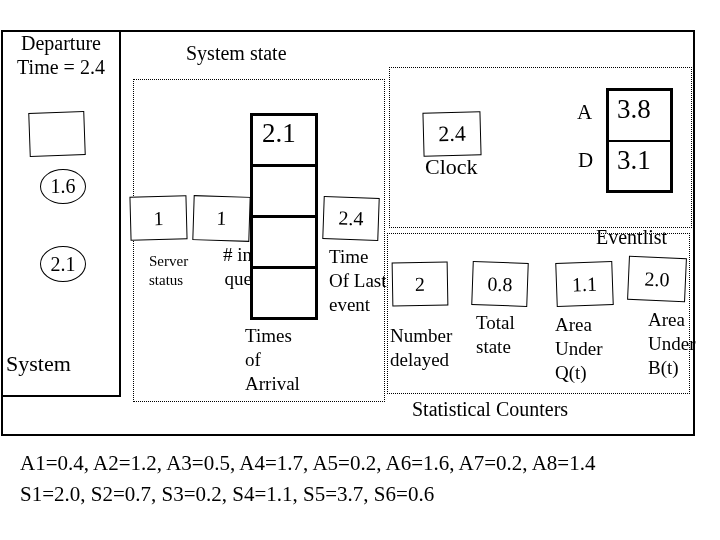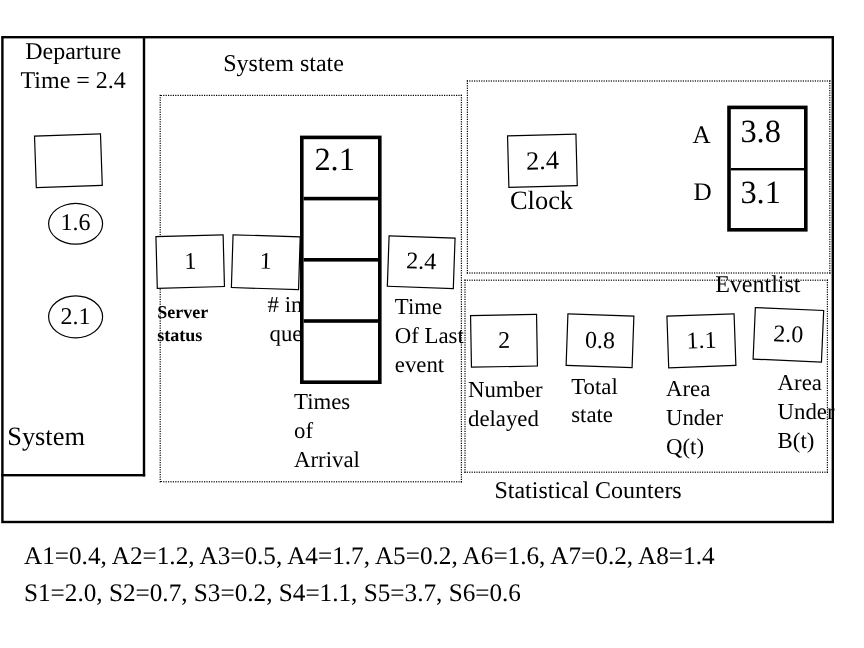--- a/index.html
+++ b/index.html
@@ -61,21 +61,21 @@
 
   <div class="abs section-title" style="left:186px;top:42px;">System state</div>
   <div class="abs dotted region-system-state"></div>
 
   <div class="abs sketch-box vbox" style="left:130px;top:196px;width:57px;height:44px;transform:rotate(-1.5deg);">
     <span>1</span>
   </div>
   <div class="abs sketch-box vbox" style="left:193px;top:196px;width:57px;height:45px;transform:rotate(1.8deg);">
     <span>1</span>
   </div>
-  <div class="abs lbl-sm" style="left:131px;top:252px;width:55px;font-weight:bold;">Server status</div>
+  <div class="abs lbl-sm" style="left:149px;top:252px;width:55px;">Server status</div>
   <div class="abs lbl" style="left:200px;top:243px;width:52px;text-align:right;"># in que</div>
 
   <div class="abs queue-stack">
     <div class="queue-cell">2.1</div>
     <div class="queue-cell"></div>
     <div class="queue-cell"></div>
     <div class="queue-cell"></div>
   </div>
   <div class="abs lbl" style="left:245px;top:324px;width:64px;">Times of Arrival</div>
 
@@ -96,21 +96,21 @@
     <div class="eventlist-cell">3.8</div>
     <div class="eventlist-cell">3.1</div>
   </div>
   <div class="abs section-title" style="left:596px;top:200px;margin-top:26px;">Eventlist</div>
 
   <div class="abs dotted region-stat"></div>
 
   <div class="abs sketch-box vbox" style="left:392px;top:262px;width:56px;height:44px;transform:rotate(-1deg);">
     <span>2</span>
   </div>
-  <div class="abs lbl" style="left:390px;top:314px;width:85px;">Number delayed</div>
+  <div class="abs lbl" style="left:390px;top:324px;width:85px;">Number delayed</div>
 
   <div class="abs sketch-box vbox" style="left:472px;top:262px;width:56px;height:44px;transform:rotate(2deg);">
     <span>0.8</span>
   </div>
   <div class="abs lbl" style="left:476px;top:311px;width:60px;">Total state</div>
 
   <div class="abs sketch-box vbox" style="left:556px;top:262px;width:57px;height:44px;transform:rotate(-2deg);">
     <span>1.1</span>
   </div>
   <div class="abs lbl" style="left:555px;top:313px;width:64px;">Area Under Q(t)</div>

